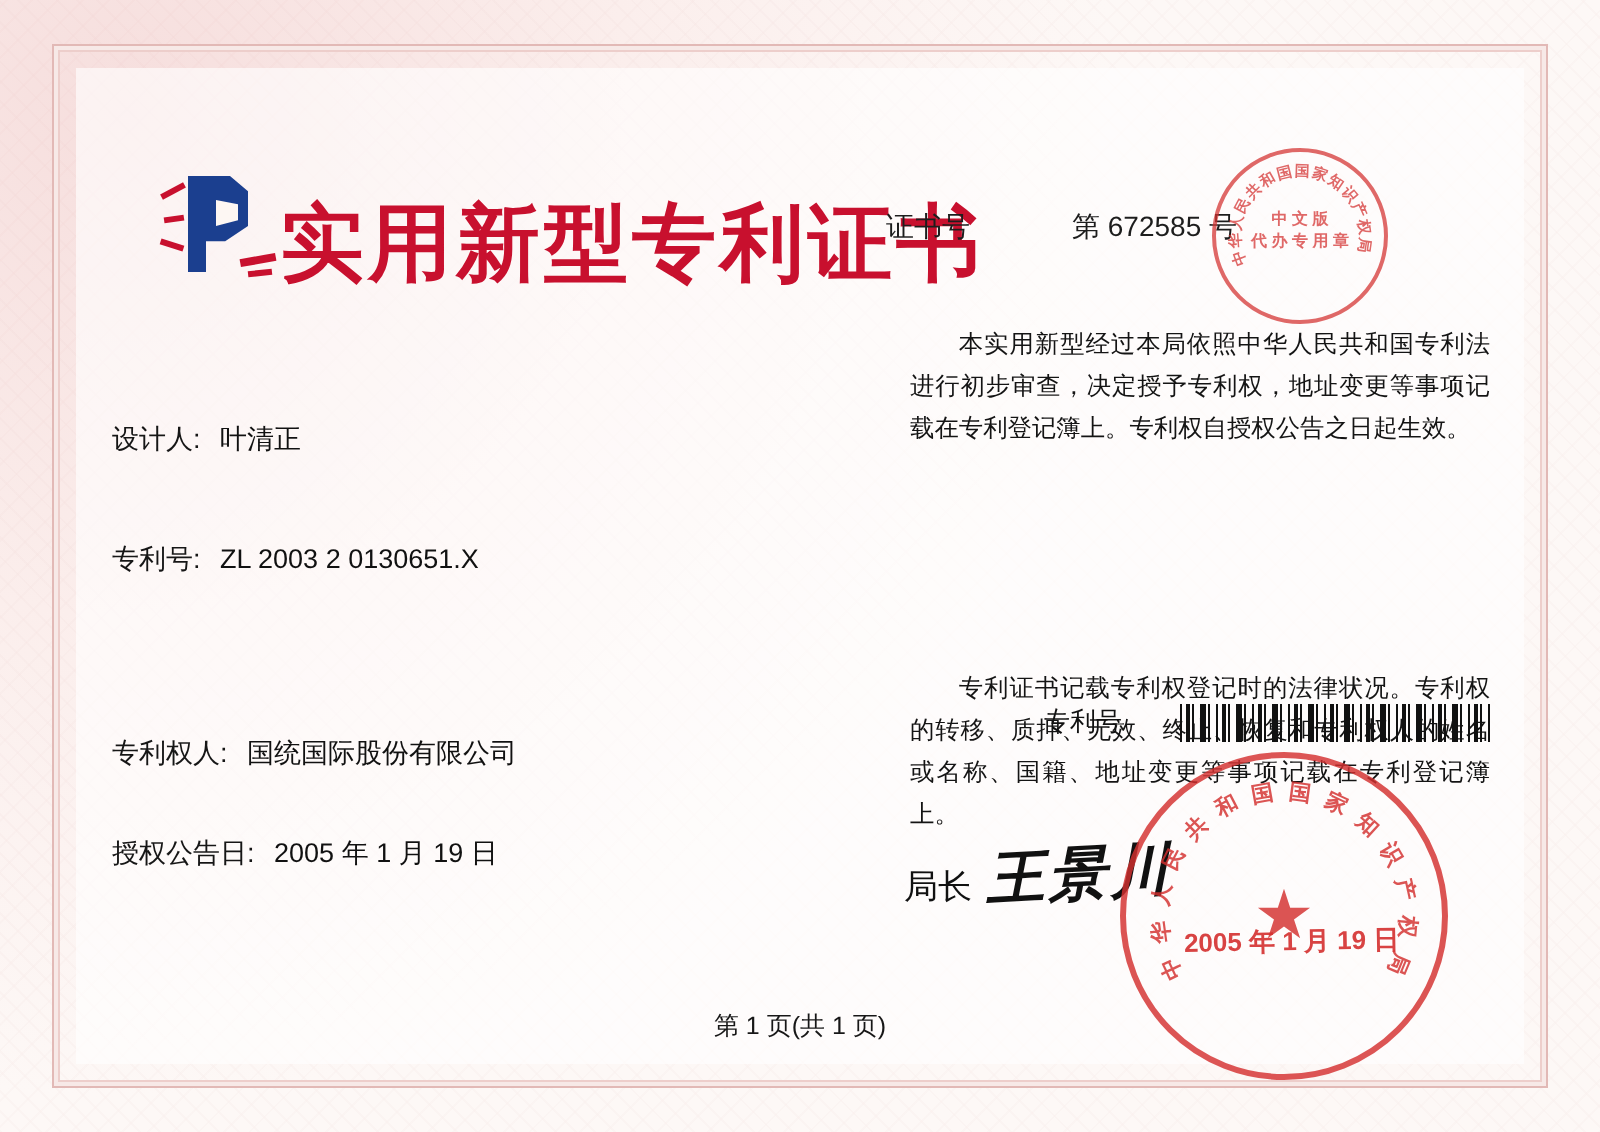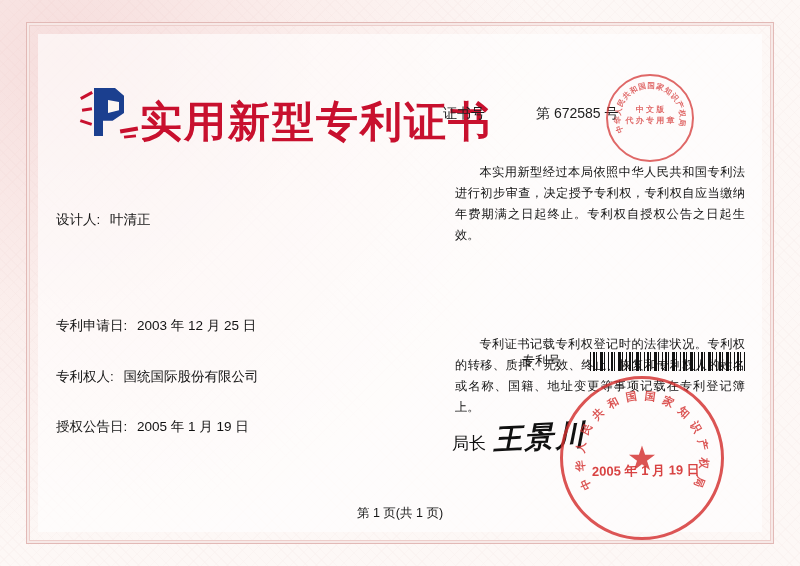--- a/index.html
+++ b/index.html
@@ -295,34 +295,34 @@
 
   <div class="cert-title">实用新型专利证书</div>
 
   <div class="cert-no-label">证书号</div>
   <div class="cert-no-value">第 672585 号</div>
 
   <div class="field f2">
     <span class="label">设计人:</span>
     <span class="value">叶清正</span>
   </div>
-  <div class="field f4">
-    <span class="label">专利申请日:</span>
-    <span class="value">2003 年 12 月 25 日</span>
+  <div class="field f3">
+    <span class="label">专利号:</span>
+    <span class="value">ZL 2003 2 0130651.X</span>
   </div>
   <div class="field f5">
     <span class="label">专利权人:</span>
     <span class="value">国统国际股份有限公司</span>
   </div>
   <div class="field f6">
     <span class="label">授权公告日:</span>
     <span class="value">2005 年 1 月 19 日</span>
   </div>
 
-  <div class="para p1">本实用新型经过本局依照中华人民共和国专利法进行初步审查，决定授予专利权，专利权自应当缴纳年费期满之日起终止。专利权自授权公告之日起生效。</div>
+  <div class="para p1">本实用新型经过本局依照中华人民共和国专利法进行初步审查，决定授予专利权，地址变更等事项记载在专利登记簿上。专利权自授权公告之日起生效。</div>
   <div class="para p3">专利证书记载专利权登记时的法律状况。专利权的转移、质押、无效、终止、恢复和专利权人的姓名或名称、国籍、地址变更等事项记载在专利登记簿上。</div>
 
   <div class="barcode-label">专利号</div>
   <div class="barcode"></div>
 
   <div class="sig-label">局长</div>
   <div class="sig-name">王景川</div>
 
   <div class="seal seal-small">
     <div class="ring-text">

